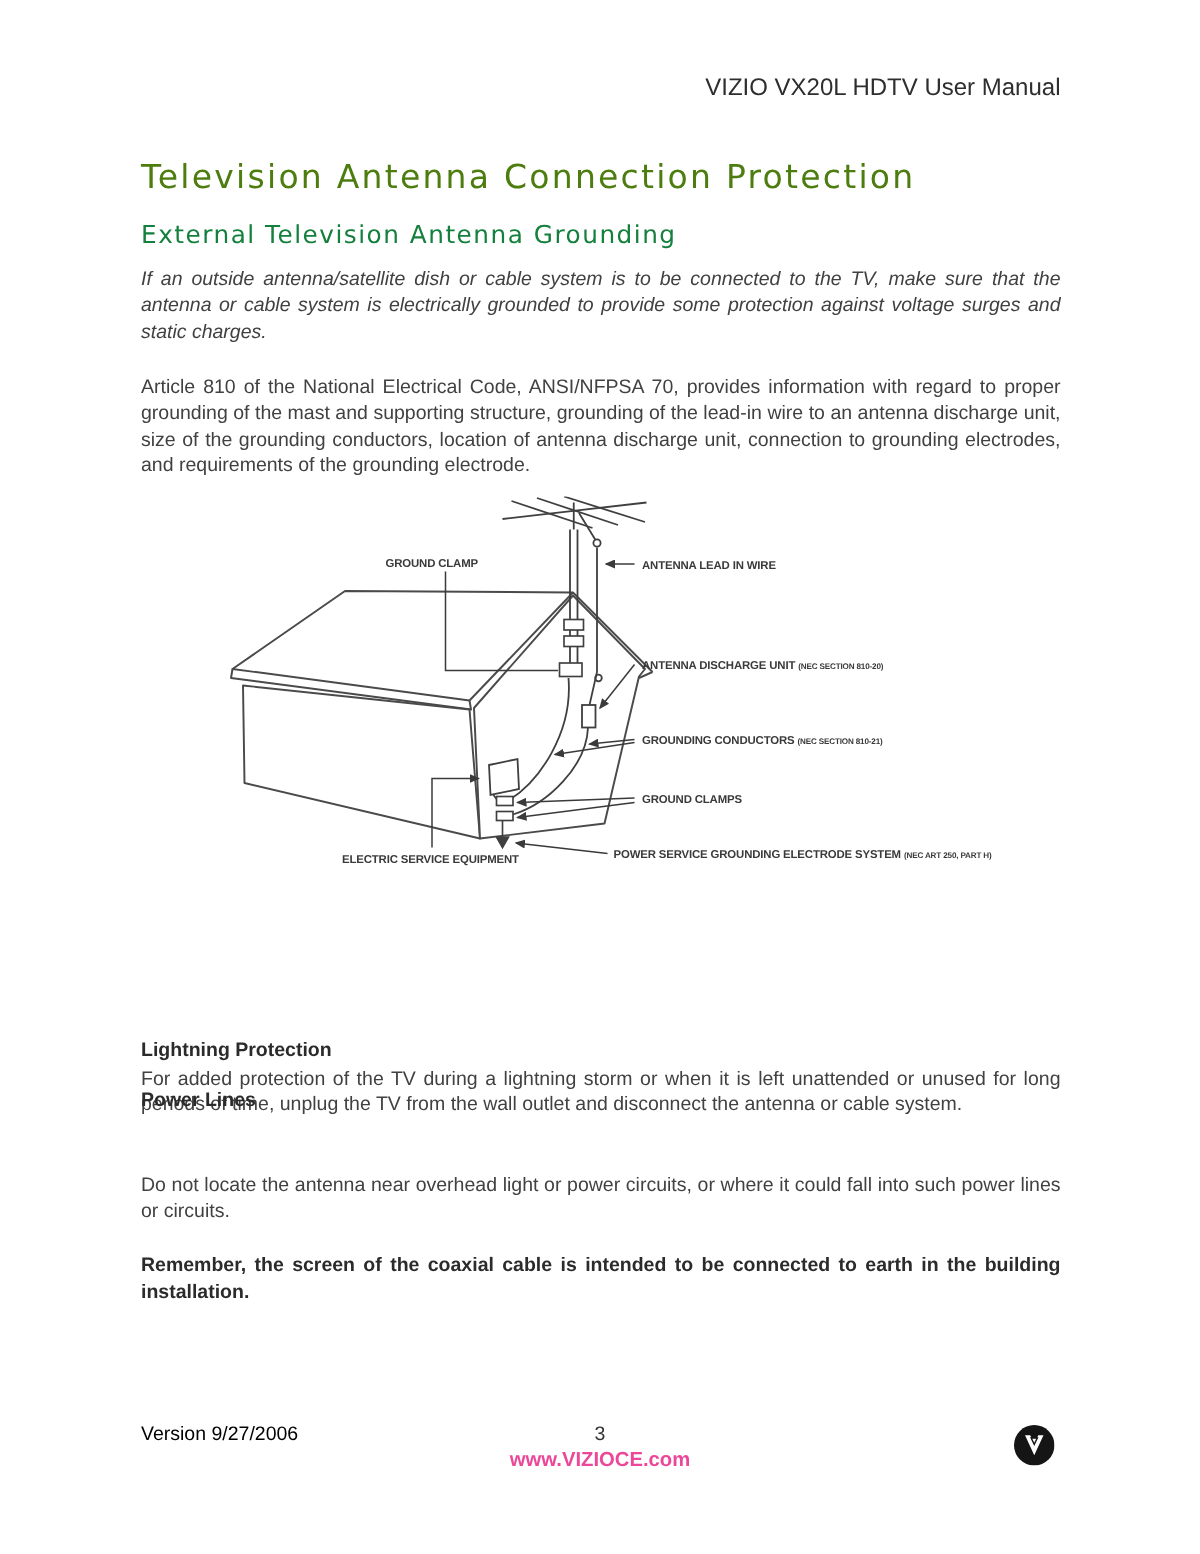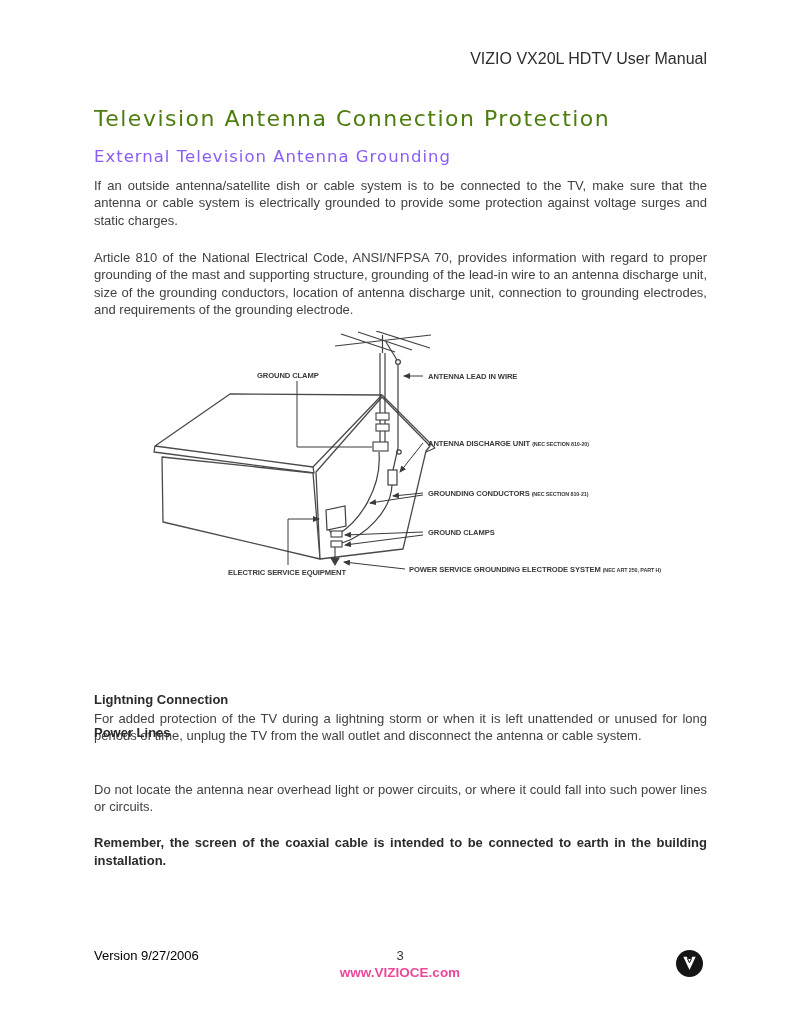--- a/index.html
+++ b/index.html
@@ -18,27 +18,27 @@
   h1.title{
     position:absolute;left:94px;top:106px;margin:0;
     font-family:"DejaVu Sans", sans-serif;
     font-size:22px;font-weight:400;letter-spacing:1.5px;
     color:#4d7c0f;
   }
   h2.subtitle{
     position:absolute;left:94px;top:147px;margin:0;
     font-family:"DejaVu Sans", sans-serif;
     font-size:16.5px;font-weight:400;letter-spacing:1px;
-    color:#8b5cf6;
+    color:#15803d;
   }
   .para{
     position:absolute;left:94px;width:613px;margin:0;
     font-size:13px;line-height:17.3px;text-align:justify;color:#414141;
   }
-  #para1{top:177px;}
+  #para1{top:177px;font-style:italic;}
   #para2{top:249px;}
   .diagram{position:absolute;left:95px;top:331px;width:620px;height:258px;}
   .diagram svg{display:block;width:100%;height:100%;}
   .dlabel{
     font-family:"Liberation Sans", sans-serif;
     font-weight:bold;font-size:7.6px;fill:#3a3a3a;letter-spacing:-0.1px;
   }
   .dlabel .nec{font-size:5.4px;}
   .sec-h{
     position:absolute;left:94px;margin:0;
@@ -153,21 +153,21 @@
       <text class="dlabel" x="162" y="47">GROUND CLAMP</text>
       <text class="dlabel" x="333" y="48">ANTENNA LEAD IN WIRE</text>
       <text class="dlabel" x="333" y="115"><tspan>ANTENNA DISCHARGE UNIT</tspan><tspan class="nec" dx="2">(NEC SECTION 810-20)</tspan></text>
       <text class="dlabel" x="333" y="165"><tspan>GROUNDING CONDUCTORS</tspan><tspan class="nec" dx="2">(NEC SECTION 810-21)</tspan></text>
       <text class="dlabel" x="333" y="204">GROUND CLAMPS</text>
       <text class="dlabel" x="133" y="244">ELECTRIC SERVICE EQUIPMENT</text>
       <text class="dlabel" x="314" y="241"><tspan>POWER SERVICE GROUNDING ELECTRODE SYSTEM</tspan><tspan class="nec" dx="2">(NEC ART 250, PART H)</tspan></text>
     </svg>
   </div>
 
-  <h3 class="sec-h" id="sec0-h">Lightning Connection</h3>
+  <h3 class="sec-h" id="sec0-h">Lightning Protection</h3>
   <p class="sec-b" id="sec0-b">For added protection of the TV during a lightning storm or when it is left unattended or unused for long periods of time, unplug the TV from the wall outlet and disconnect the antenna or cable system.</p>
 
   <h3 class="sec-h" id="sec1-h">Power Lines</h3>
   <p class="sec-b" id="sec1-b">Do not locate the antenna near overhead light or power circuits, or where it could fall into such power lines or circuits.</p>
 
   <p class="emphasis">Remember, the screen of the coaxial cable is intended to be connected to earth in the building installation.</p>
 
   <div class="footer-version">Version 9/27/2006</div>
   <div class="footer-page">3</div>
   <div class="footer-site">www.VIZIOCE.com</div>

